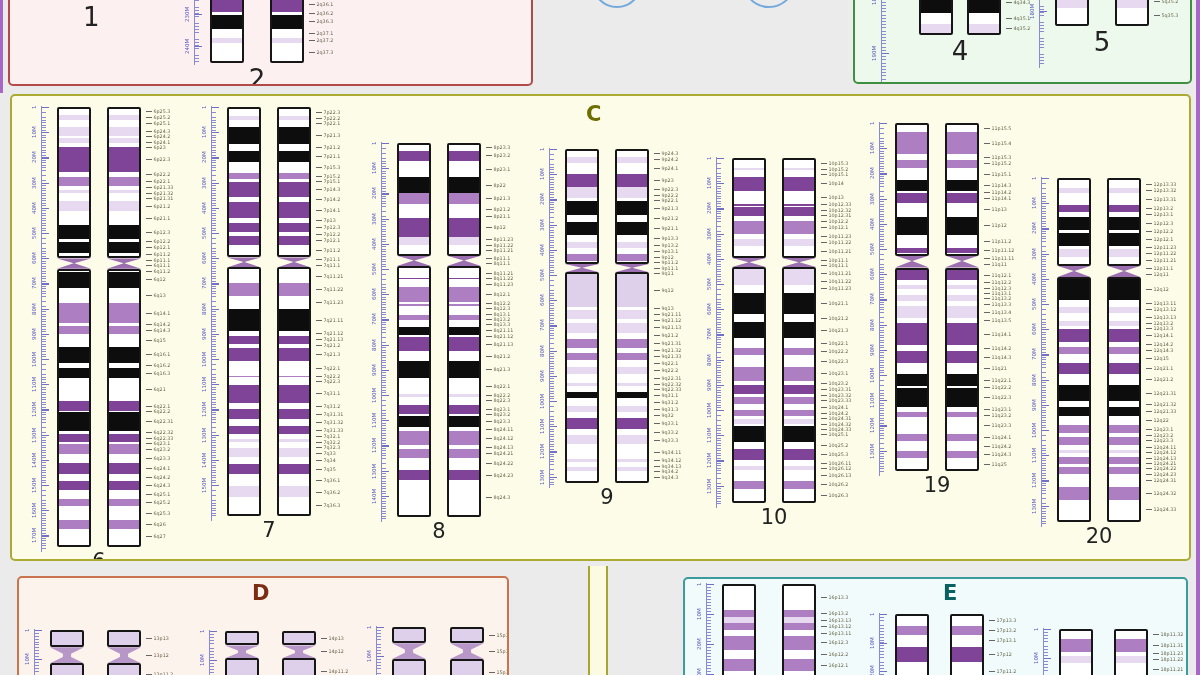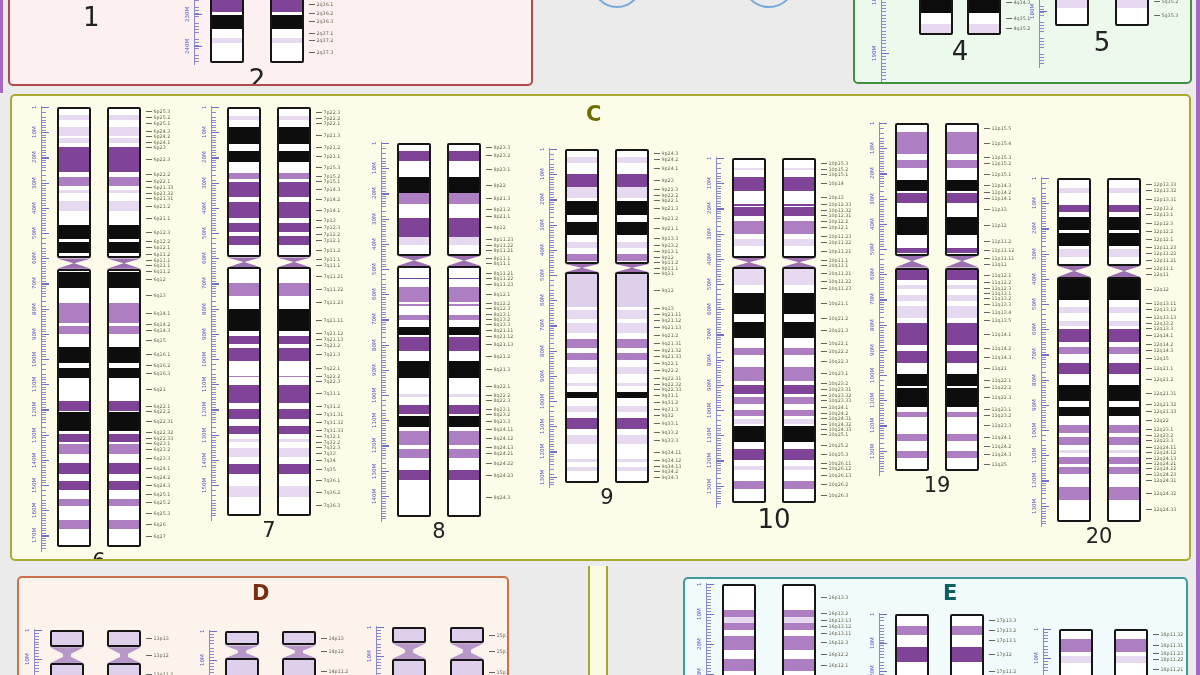--- a/index.html
+++ b/index.html
@@ -1650,21 +1650,21 @@
         <span class="tx">10q26.13</span>
       </div>
       <div class="blr" style="left: 809px; top: 386.422px;">
         <span class="pt"></span>
         <span class="tx">10q26.2</span>
       </div>
       <div class="blr" style="left: 809px; top: 396.628px;">
         <span class="pt"></span>
         <span class="tx">10q26.3</span>
       </div>
-      <div class="numeral" style="left: 720px; top: 410.428px; width: 84px; text-align: center; font-size: 26px;">10</div>
+      <div class="numeral" style="left: 720px; top: 410.428px; width: 84px; text-align: center; font-size: 21px;">10</div>
       <div class="arm" style="left: 883px; top: 27px; width: 34px; height: 132.52px;">
         <div class="band" style="height: 7.056px; background: rgb(255, 255, 255);"></div>
         <div class="band" style="height: 22.428px; background: rgb(173, 127, 194);"></div>
         <div class="band" style="height: 5.292px; background: rgb(255, 255, 255);"></div>
         <div class="band" style="height: 7.812px; background: rgb(173, 127, 194);"></div>
         <div class="band" style="height: 12.852px; background: rgb(255, 255, 255);"></div>
         <div class="band" style="height: 10.584px; background: rgb(13, 13, 13);"></div>
         <div class="band" style="height: 2.52px; background: rgb(255, 255, 255);"></div>
         <div class="band" style="height: 9.576px; background: rgb(127, 67, 152);"></div>
         <div class="band" style="height: 13.608px; background: rgb(255, 255, 255);"></div>

